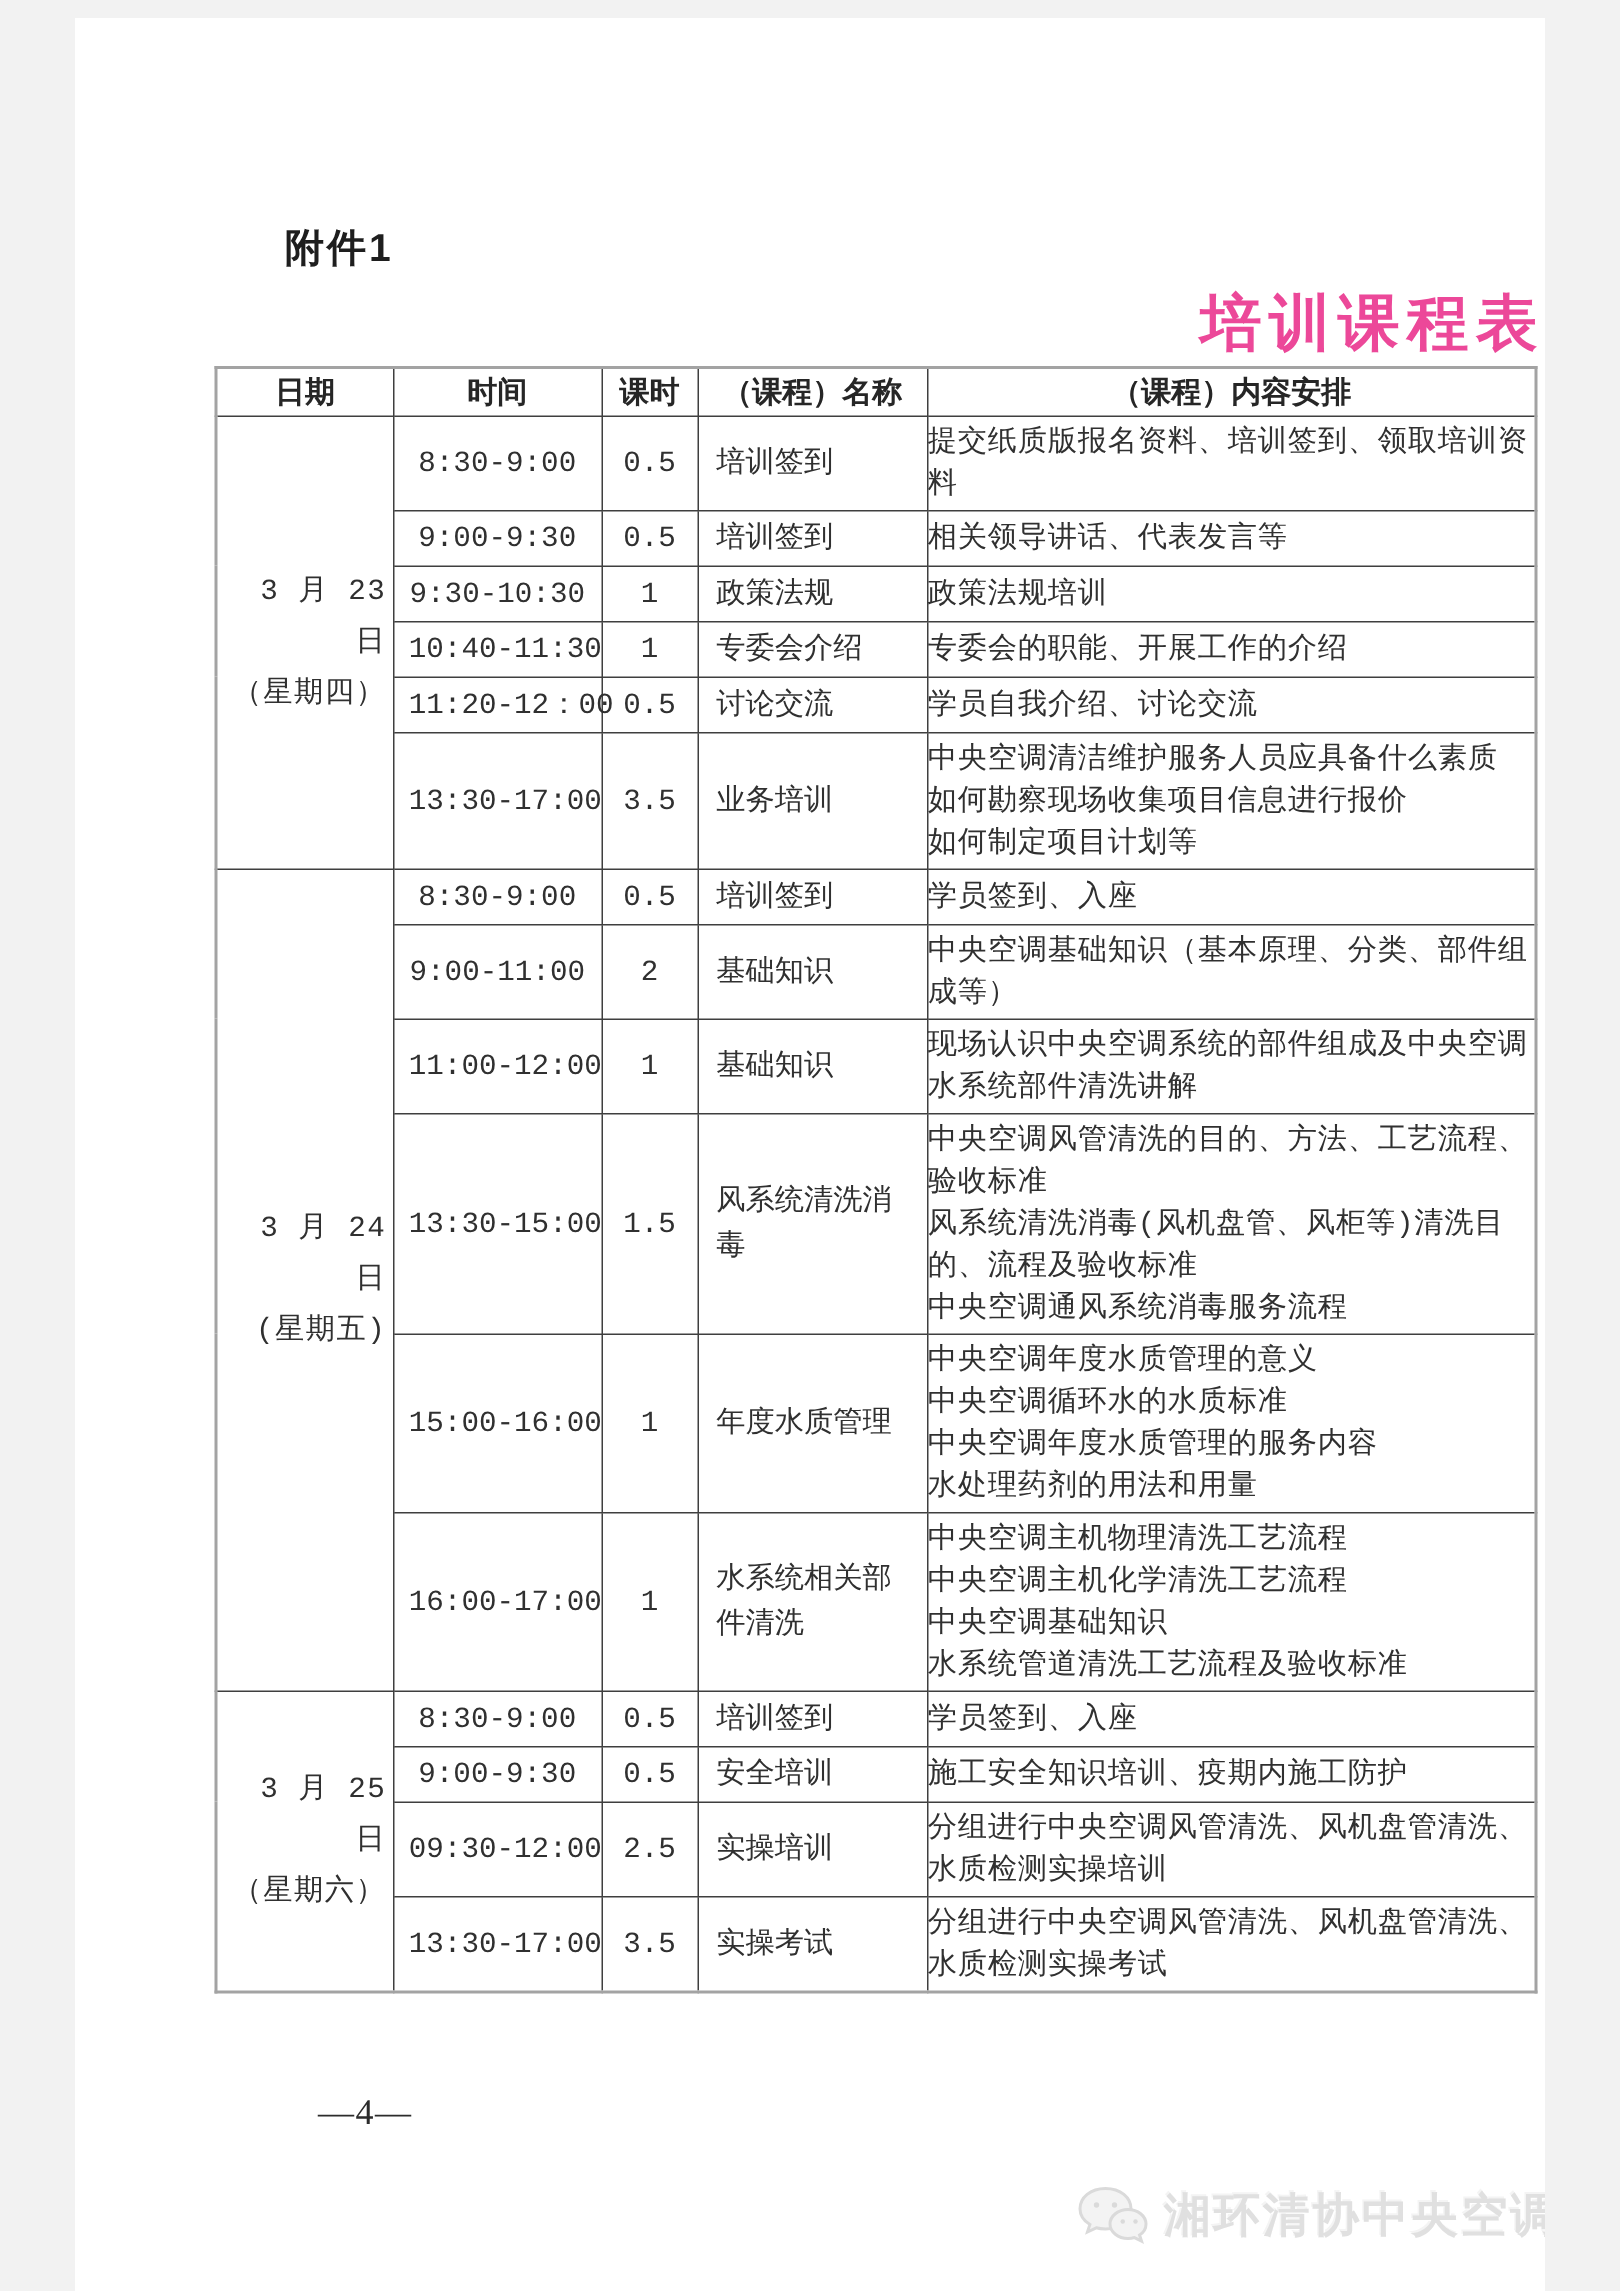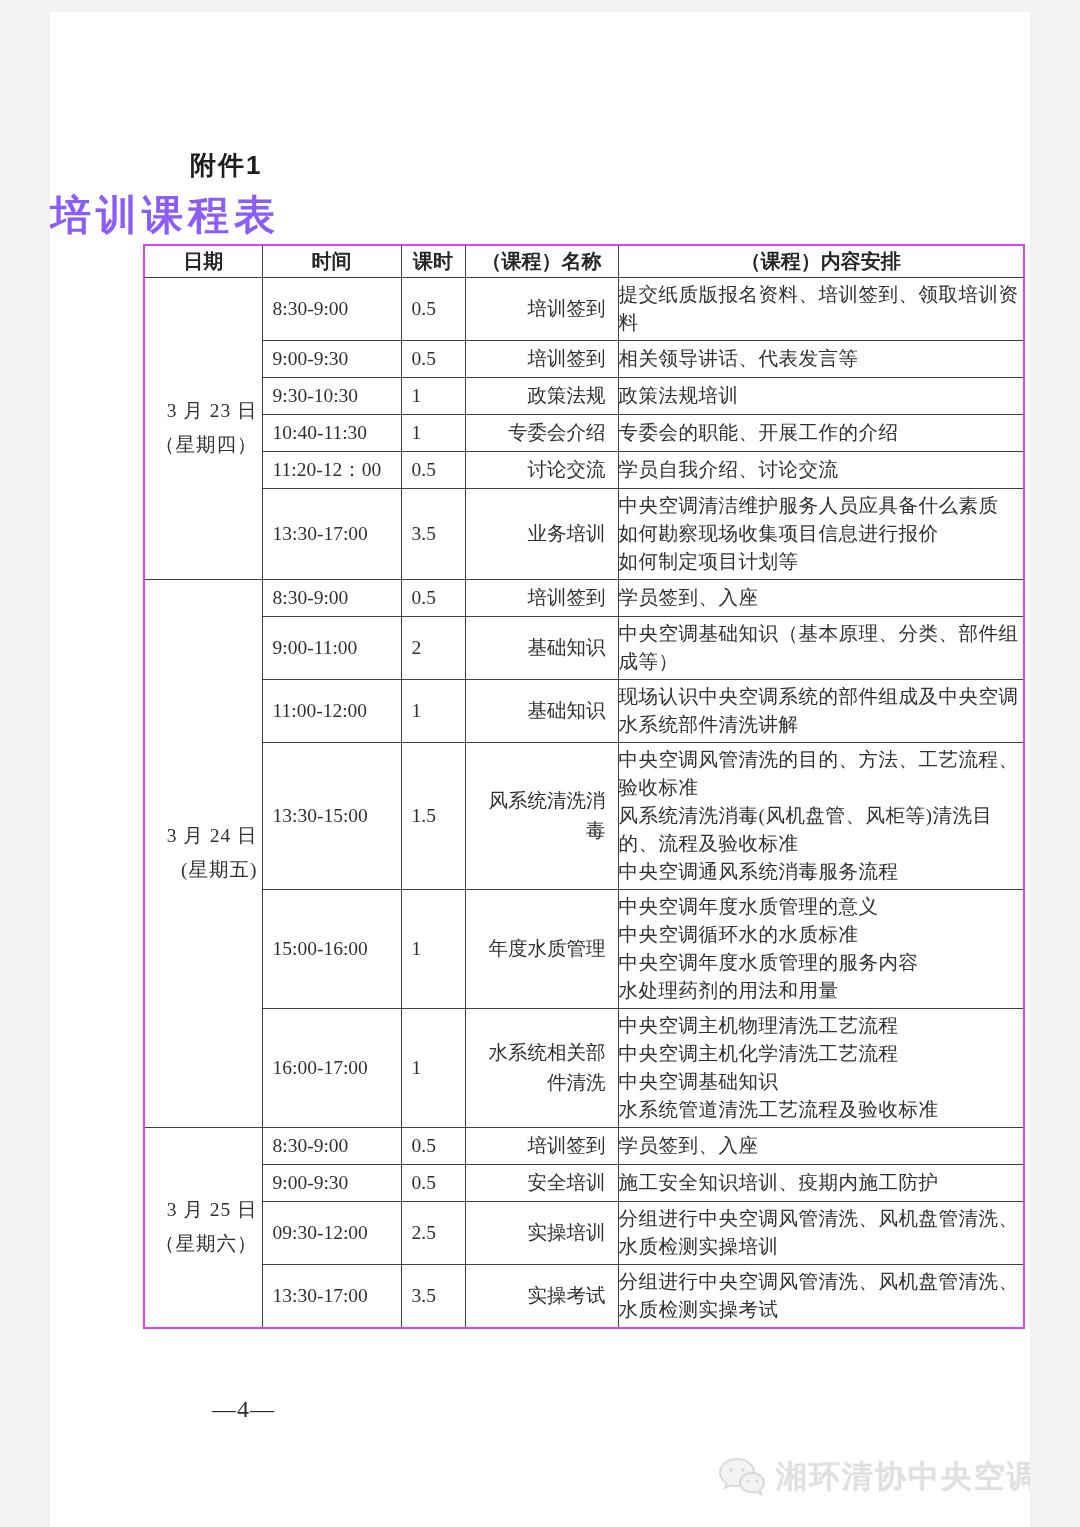--- a/index.html
+++ b/index.html
@@ -25,36 +25,37 @@
     font-weight: 700;
     letter-spacing: 2px;
     color: #1e1e1e;
   }
 
   .doc-title {
     position: absolute;
     top: 176px;
     left: 0;
     width: 100%;
-    text-align: left;
+    text-align: right;
     font-family: "Liberation Sans", sans-serif;
     font-size: 41px;
     font-weight: 900;
     letter-spacing: 5px;
-    color: #8b5cf6;
+    color: #ec4899;
   }
 
   table.schedule {
     position: absolute;
     left: 93px;
     top: 232px;
     width: 880px;
     border-collapse: collapse;
-    border: 2px solid #d946ef;
+    border: 2px solid #a3a3a3;
     table-layout: fixed;
+    font-family: Liberation Mono, monospace;
   }
   .schedule th, .schedule td {
     border: 1px solid #3f3f3f;
     vertical-align: middle;
   }
   .schedule th {
     height: 32px;
     font-size: 20px;
     font-weight: 700;
     text-align: center;
@@ -64,27 +65,27 @@
     font-size: 19.5px;
     color: #303030;
   }
   td.date-cell {
     text-align: right;
     line-height: 34px;
     letter-spacing: 1px;
     padding: 0 4px;
   }
   td.time-cell, td.hours-cell {
-    text-align: left;
+    text-align: center;
     line-height: 28px;
     padding: 3px 10px;
     white-space: nowrap;
   }
   td.name-cell {
-    text-align: right;
+    text-align: left;
     line-height: 30px;
     padding: 3px 12px;
   }
   td.content-cell {
     text-align: left;
     padding: 3px 0;
   }
   .content-line {
     line-height: 28px;
     letter-spacing: 0.5px;

